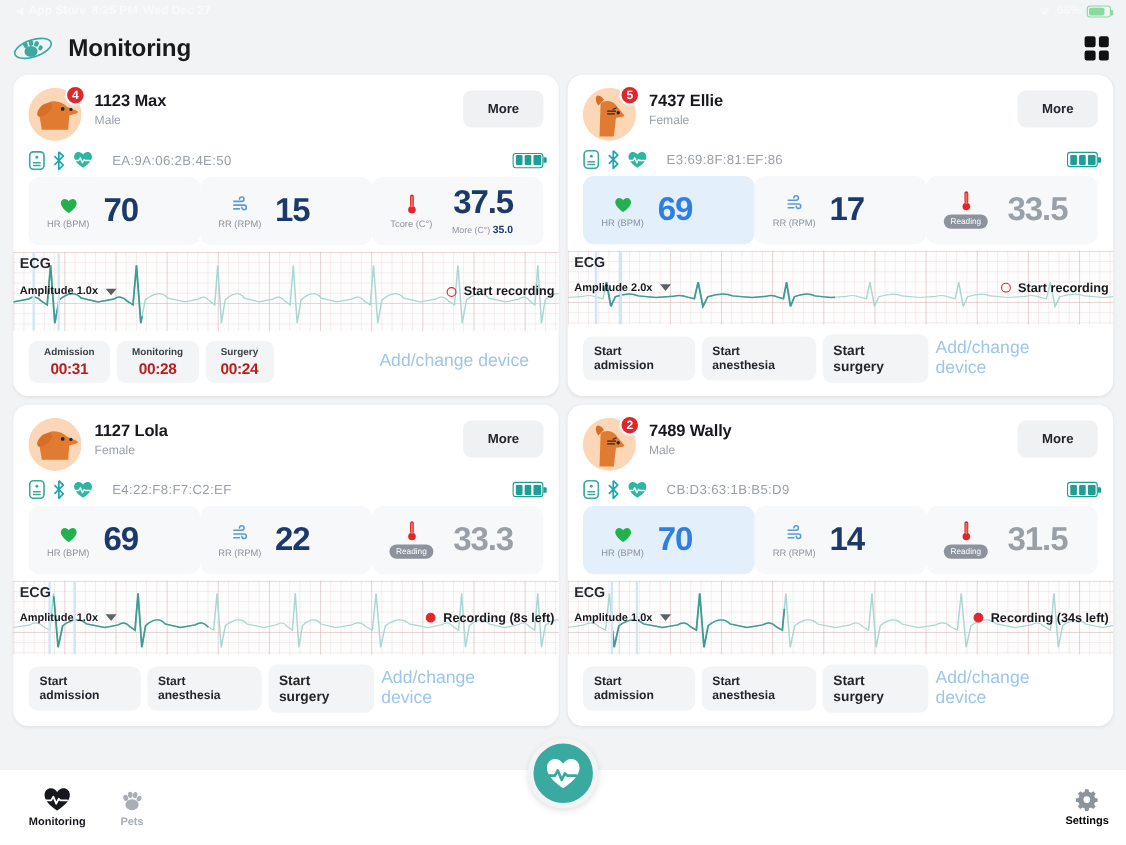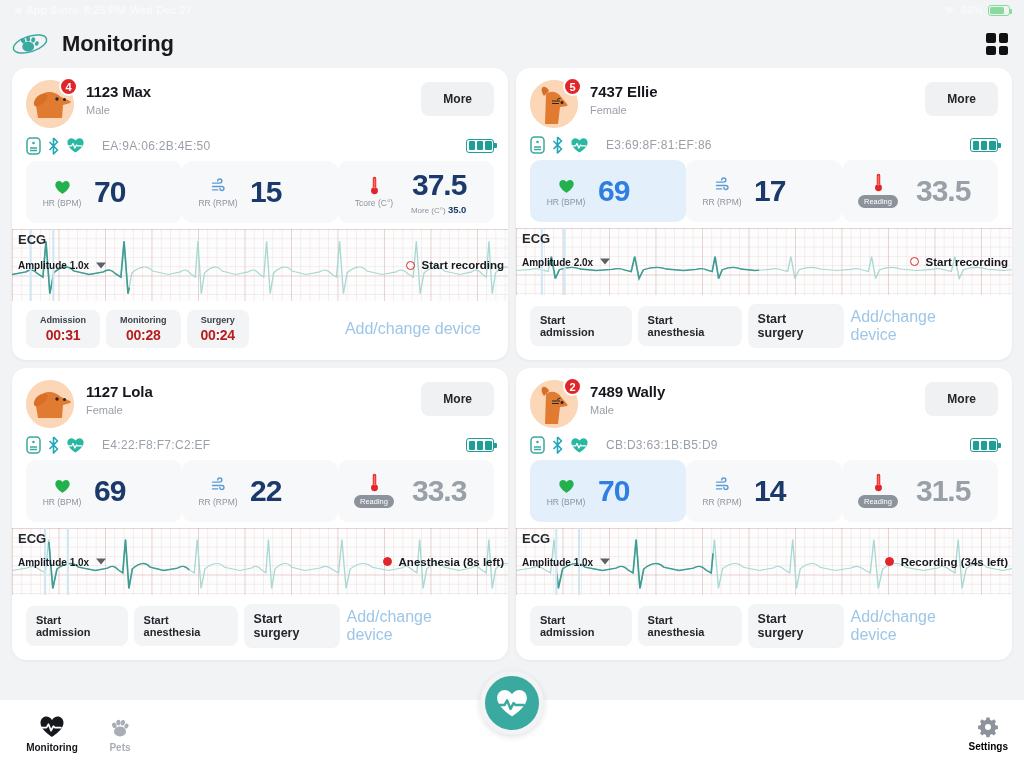--- a/index.html
+++ b/index.html
@@ -528,21 +528,21 @@
       <path d="M0 52 L14.514120370370371 49 Q20.964840534979427 44 26.60922067901235 51 L32.25360082304527 55 L35.478960905349794 14 L39.51066100823046 74 L43.54236111111112 50 Q56.44380144032922 38 64.50720164609054 48 L80.63400205761317 52 L92.57654989711935 49 Q97.88434893689987 44 102.52867309670782 51 L107.17299725651579 55 L109.82689677640604 14 L113.14427117626886 74 L116.4616455761317 50 Q127.07724365569274 38 133.7119924554184 48 L146.9814900548697 52 L160.20792832647464 49 Q166.08634533607685 44 171.22996021947876 51 L176.3735751028807 55 L179.31278360768178 14 L182.98679423868316 74 L186.6608048696845 50 Q198.41763888888892 38 205.76566015089165 48 L220.46170267489714 52 L231.79304989711937 49 Q236.829204218107 44 241.23583924897122 51 L245.64247427983543 55 L248.16055144032924 14 L251.30814789094651 74 L254.45574434156381 50 Q264.5280529835391 38 270.82324588477366 48 L283.4136316872428 52 L298.06312860082306 49 Q304.57401611796985 44 310.2710426954732 51 L315.96806927297666 55 L319.22351303155006 14 L323.2928177297668 74 L327.36212242798354 50 Q340.3838974622771 38 348.5225068587106 48 L364.7997256515775 52 L376.9595018861454 49 Q382.3638468792867 44 387.0926487482853 51 L391.8214506172839 55 L394.52362311385457 14 L397.9013387345679 74 L401.2790543552812 50 Q412.0877443415638 38 418.8431755829904 48 L432.3540380658436 52 L444.26177880658435 49 Q449.55410802469135 44 454.18489609053495 51 L458.8156841563786 55 L461.4618487654321 14 L464.76955452674895 74 L468.0772602880658 50 Q478.6619187242798 38 485.2773302469136 48 L498.5081532921811 52" stroke="#3f9c93" stroke-width="1.6" fill="none" stroke-dasharray="340 9999" stroke-dashoffset="-80"></path>
       <line x1="32" y1="0" x2="32" y2="82" stroke="#cfe6f5" stroke-width="2"></line>
       <line x1="54" y1="0" x2="54" y2="82" stroke="#cfe6f5" stroke-width="2"></line>
     </svg>
     <div class="amp">
       <span>Amplitude 1.0x</span>
       <span class="caret"></span>
     </div>
     <div class="rec">
       <span class="rec-dot on"></span>
-      <span>Anesthesia (8s left)</span>
+      <span>Recording (8s left)</span>
     </div>
   </div>
 
   <div class="actions">
 
       <div class="chip ">Start admission</div>
       <div class="chip ">Start anesthesia</div>
       <div class="chip big">Start surgery</div>
     <span class="addlink">Add/change device</span>
   </div>

